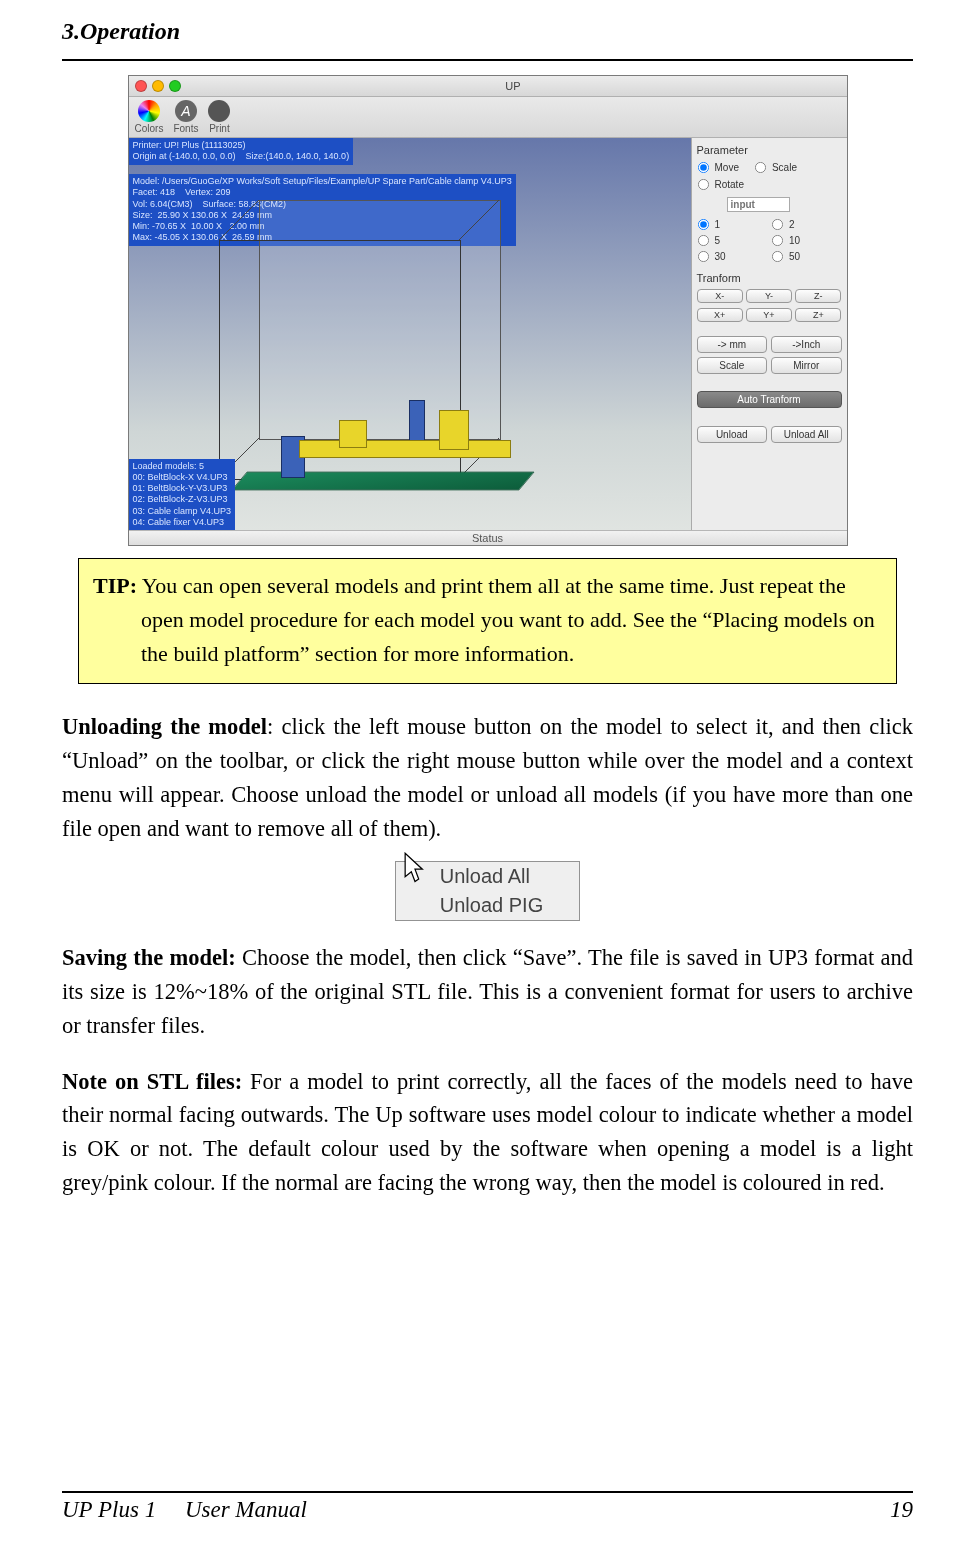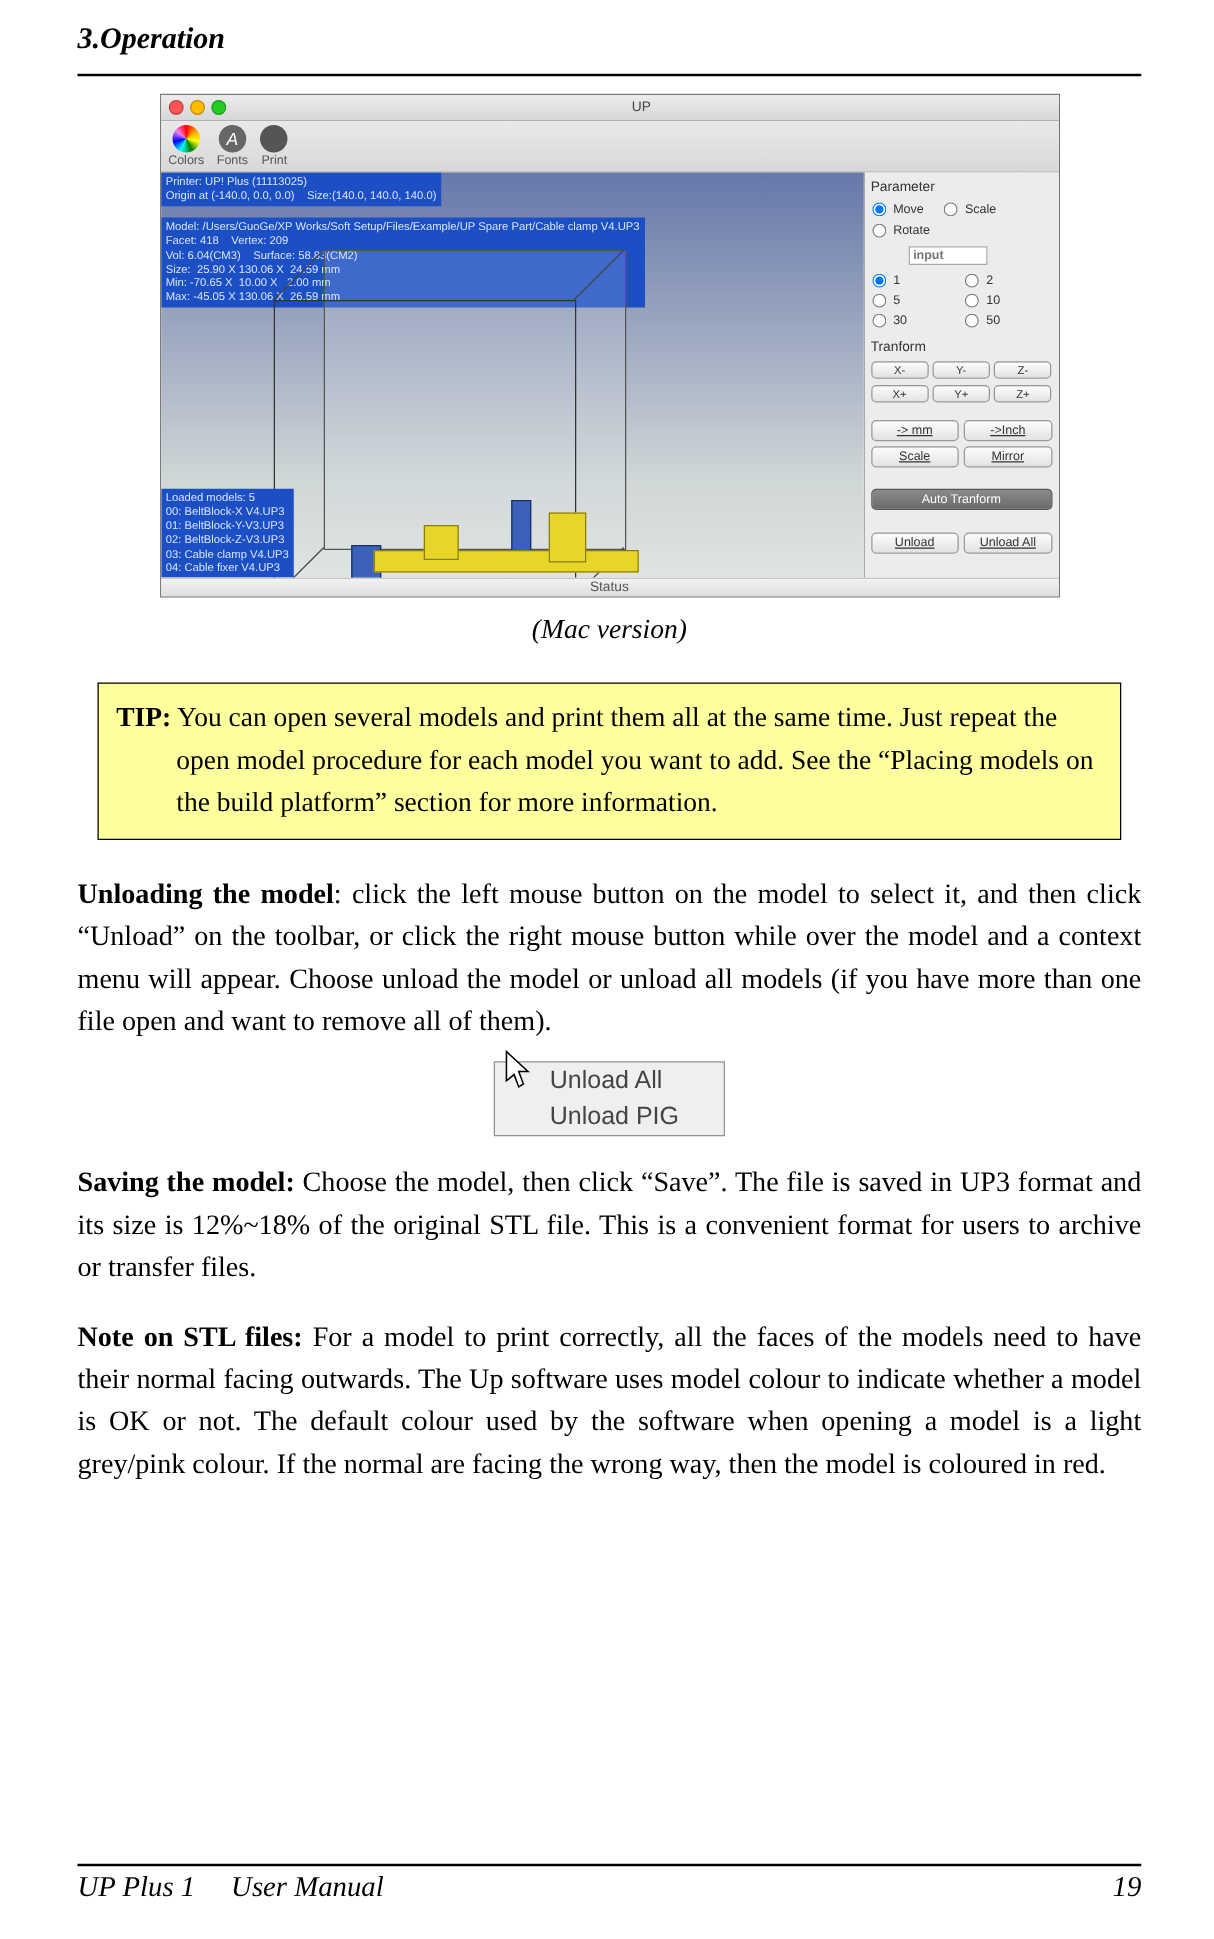--- a/index.html
+++ b/index.html
@@ -54,21 +54,21 @@
     border-bottom:1px solid #b0b0b0;
     display:flex;align-items:center;padding:0 6px;gap:10px;
   }
   .tb-item{display:flex;flex-direction:column;align-items:center;font-size:10px;color:#555;}
   .tb-icon{width:22px;height:22px;border-radius:50%;margin-bottom:1px;}
   .ic-colors{background:conic-gradient(red,orange,yellow,green,cyan,blue,violet,red);}
   .ic-fonts{background:#666;color:#fff;display:flex;align-items:center;justify-content:center;font-style:italic;font-size:14px;}
   .ic-print{background:#555;}
   .work-area{display:flex;}
   .viewport{
-    flex:1;position:relative;height:324px;
+    flex:1;position:relative;height:392px;
     background:linear-gradient(#67a 0%,#cfd6d6 75%, #e0e4e1 100%);
     overflow:hidden;
   }
   .info-box{
     position:absolute;background:#1d4fc4;color:#d7e4ff;font-size:9px;
     padding:2px 4px;line-height:1.25;white-space:pre;
   }
   .info-top{top:0;left:0;}
   .info-mid{top:36px;left:0;}
   .info-bot{bottom:0;left:0;}
@@ -99,21 +99,21 @@
   .sp-title{font-size:11px;margin-top:2px;margin-bottom:2px;}
   .radio-row{display:flex;align-items:center;gap:3px;margin:1px 0;}
   .radio-row input{margin:0 2px 0 0;transform:scale(.85);}
   .radio-grid{display:grid;grid-template-columns:1fr 1fr;gap:1px 4px;}
   .inp{width:55px;font-size:10px;padding:1px 3px;border:1px solid #aaa;background:#fff;font-weight:bold;}
   .btn{
     background:linear-gradient(#fdfdfd,#e2e2e2);border:1px solid #999;border-radius:4px;
     font-size:10px;padding:2px 0;text-align:center;margin:1px 0;cursor:pointer;
   }
   .btn-dark{background:linear-gradient(#8a8a8a,#6b6b6b);color:#fff;border-color:#555;}
-  .btn-row{display:flex;gap:4px;text-decoration:underline;}
+  .btn-row{display:flex;gap:4px;}
   .btn-row .btn{flex:1;}
   .btn-grid{display:grid;grid-template-columns:repeat(3,1fr);gap:3px;}
   .btn-grid .btn{padding:1px 0;font-size:9px;}
   .statusbar{background:linear-gradient(#f2f2f2,#dedede);border-top:1px solid #b6b6b6;
     text-align:center;font-size:11px;color:#555;padding:1px 0;}
   .caption{font-style:italic;text-align:center;font-size:22px;margin:8px 0 30px;}
 
   
   .tip-box{
     background:#ffff9e;border:1.5px solid #000;padding:10px 14px 12px;
@@ -267,21 +267,20 @@
           </div>
           <div class="btn btn-dark" style="margin-top:14px">Auto Tranform</div>
           <div class="btn-row" style="margin-top:14px">
             <div class="btn">Unload</div>
             <div class="btn">Unload All</div>
           </div>
         </div>
       </div>
       <div class="statusbar">Status</div>
     </div>
-    <div class="caption">(Mac version)</div>
   </div>
 
   <div class="tip-box">
     <span class="lbl">TIP:</span><span> You can open several models and print them all at the same time. Just repeat the</span>
     <span class="cont">open model procedure for each model you want to add. See the “Placing models on the build platform” section for more information.</span>
   </div>
 
   <p class="body-p">
     <span class="lbl">Unloading the model</span><span>: click the left mouse button on the model to select it, and then click “Unload” on the toolbar, or click the right mouse button while over the model and a context menu will appear. Choose unload the model or unload all models (if you have more than one file open and want to remove all of them).</span>
   </p>

